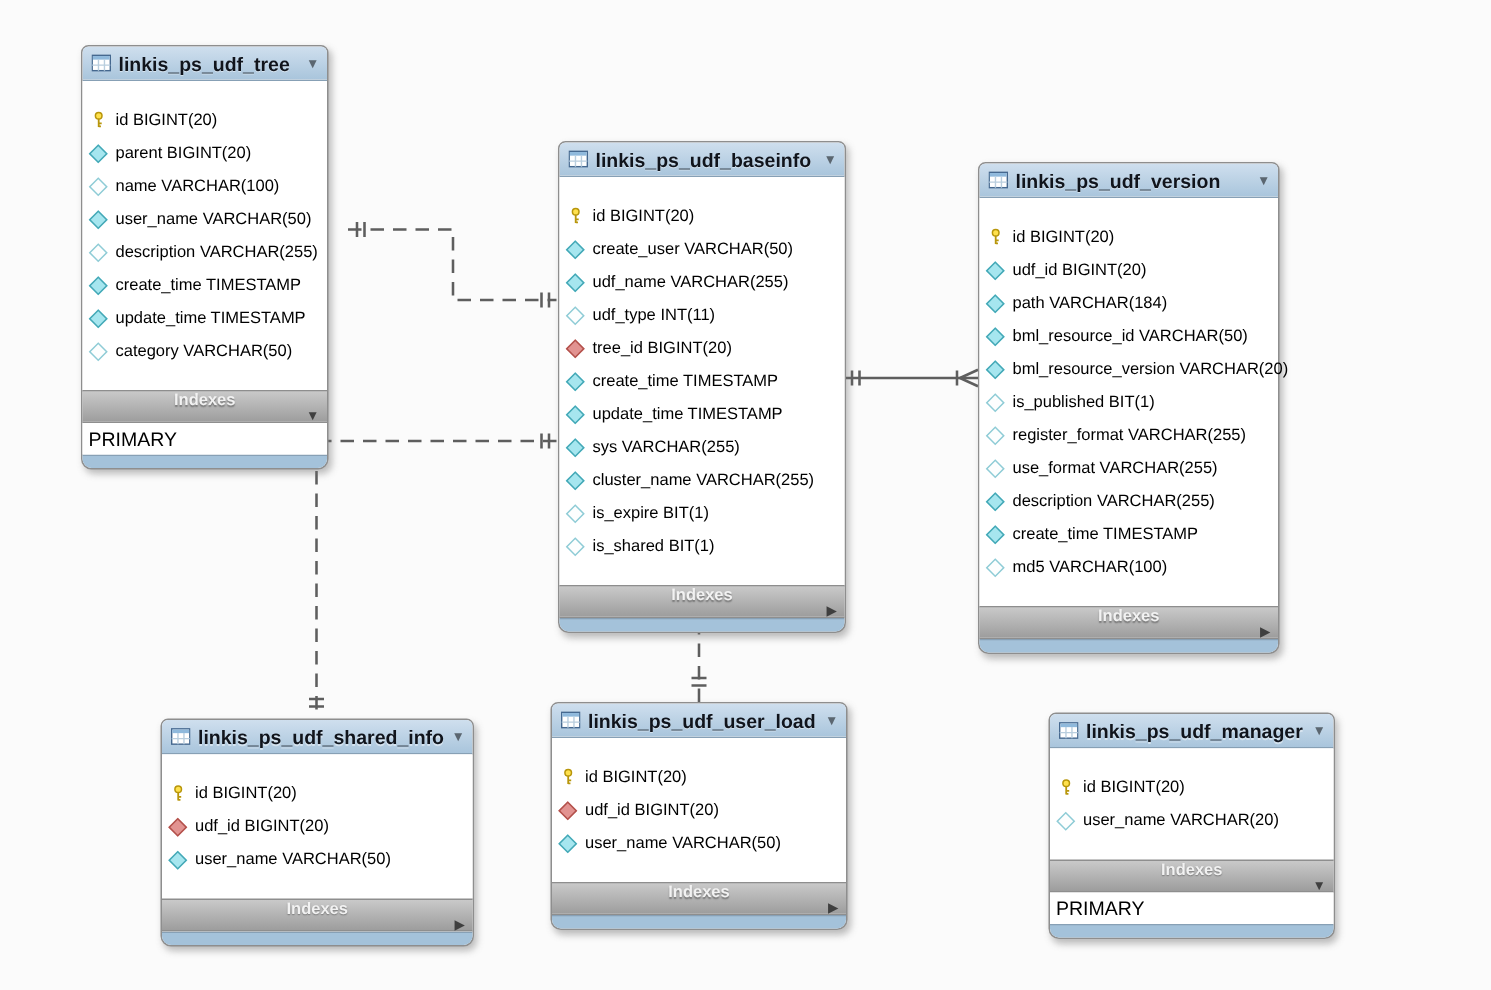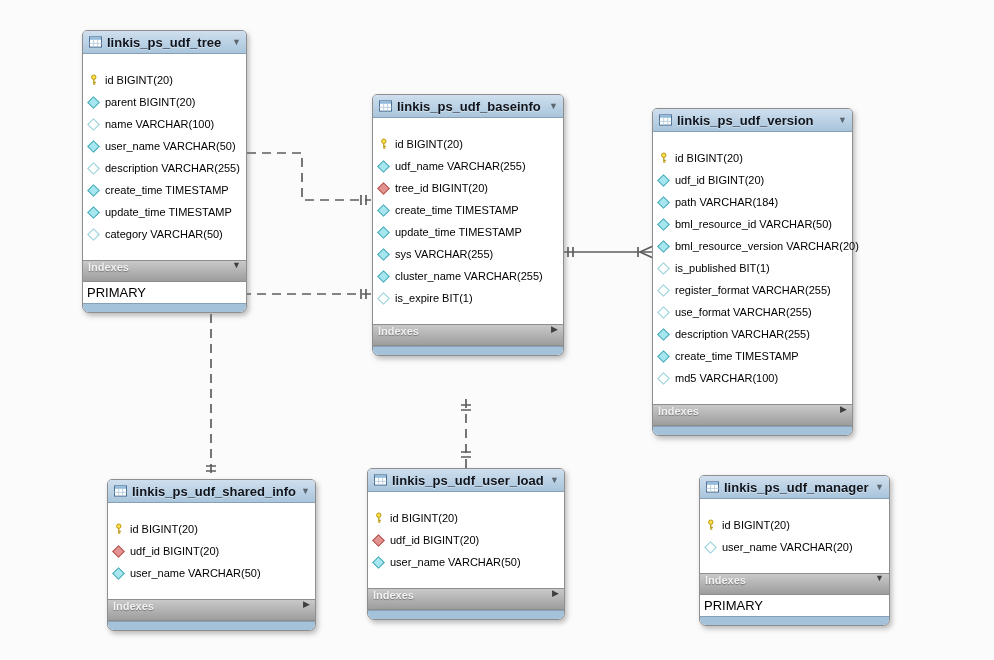--- a/index.html
+++ b/index.html
@@ -18,22 +18,22 @@
        text-shadow:0 1px 0 rgba(255,255,255,.45);}
   .tri{margin-left:auto;font-size:9px;color:#5b6670;line-height:1;}
   .rows{background:#fff;padding:15px 0;}
   .row{height:22px;display:flex;align-items:center;gap:5px;padding-left:4px;white-space:nowrap;}
   .ctxt{font-size:11px;color:#000;}
   .cico{width:13px;height:13px;display:inline-flex;align-items:center;justify-content:center;flex:none;}
   .dia{width:7px;height:7px;transform:rotate(45deg);border:1px solid;flex:none;display:inline-block;}
   .dia.nn{background:#a6e6ef;border-color:#44a8b6;}
   .dia.nu{background:#fdfefe;border-color:#8fccd6;}
   .dia.fk{background:#e29391;border-color:#b2514b;}
-  .idx{height:20px;display:flex;padding:0 5px;
-       background:linear-gradient(#c9c9c9,#9d9d9d);border-top:1px solid #8e8e8e;border-bottom:1px solid #8e8e8e;}
+  .idx{height:20px;display:flex;align-items:center;padding:0 5px;
+       background:linear-gradient(#c9c9c9,#9d9d9d);border-top:1px solid #8e8e8e;border-bottom:1px solid #8e8e8e;flex-direction:column;}
   .idxl{font-size:11px;font-weight:bold;color:#f2f2f2;text-shadow:0 1px 1px rgba(0,0,0,.35);}
   .idx .tri{color:#3f3f3f;}
   .idxitem{height:21px;display:flex;align-items:center;padding-left:4px;font-size:13px;color:#000;background:#fff;}
   .ftr{height:8px;background:#a4c2da;border-top:1px solid #87a0b5;border-radius:0 0 6px 6px;}
 </style>
 </head>
 <body>
 
 <div class="canvas">
 
@@ -50,21 +50,21 @@
     <g>
       <path class="dash" d="M466 399 V468"></path>
       <path class="tick" d="M461 405 H471 M461 410 H471 M461 452 H471 M461 457 H471"></path>
     </g>
     <g>
       <path class="dash" d="M371 294 H211 V479"></path>
       <path class="tick" d="M361 289 V299 M366 289 V299 M206 466 H216 M206 471 H216"></path>
     </g>
   </svg>
 
-  <div class="tbl" style="left:82px;top:30px;width:163px">
+  <div class="tbl" style="left:54px;top:30px;width:163px">
     <div class="hd">
       <span class="cico">
           <svg width="14" height="12" viewBox="0 0 14 12">
             <rect x="0.5" y="0.5" width="13" height="11" fill="#fff" stroke="#45688f"></rect>
             <rect x="1" y="1" width="12" height="2.6" fill="#8fb9dc"></rect>
             <path d="M5 3.5V11.5M9.3 3.5V11.5M0.5 7.5H13.5" stroke="#b9cede" fill="none"></path>
           </svg>
         </span>
       <span class="ttl">linkis_ps_udf_tree</span>
       <span class="tri">▼</span>
@@ -149,24 +149,36 @@
               <circle cx="5.8" cy="3.2" r="2.2" fill="#ffe14d" stroke="#b8960b"></circle>
               <path d="M5.8 5.4V10.6M5.8 8.3H7.8M5.8 10.2H7.3" stroke="#b8960b" stroke-width="1.2" fill="none"></path>
             </svg>
           </span>
           <span class="ctxt">id BIGINT(20)</span>
         </div>
       <div class="row">
           <span class="cico">
             <span class="dia nn"></span>
           </span>
+          <span class="ctxt">create_user VARCHAR(50)</span>
+        </div>
+      <div class="row">
+          <span class="cico">
+            <span class="dia nn"></span>
+          </span>
           <span class="ctxt">udf_name VARCHAR(255)</span>
         </div>
       <div class="row">
           <span class="cico">
+            <span class="dia nu"></span>
+          </span>
+          <span class="ctxt">udf_type INT(11)</span>
+        </div>
+      <div class="row">
+          <span class="cico">
             <span class="dia fk"></span>
           </span>
           <span class="ctxt">tree_id BIGINT(20)</span>
         </div>
       <div class="row">
           <span class="cico">
             <span class="dia nn"></span>
           </span>
           <span class="ctxt">create_time TIMESTAMP</span>
         </div>
@@ -187,20 +199,26 @@
             <span class="dia nn"></span>
           </span>
           <span class="ctxt">cluster_name VARCHAR(255)</span>
         </div>
       <div class="row">
           <span class="cico">
             <span class="dia nu"></span>
           </span>
           <span class="ctxt">is_expire BIT(1)</span>
         </div>
+      <div class="row">
+          <span class="cico">
+            <span class="dia nu"></span>
+          </span>
+          <span class="ctxt">is_shared BIT(1)</span>
+        </div>
     </div>
     <div class="idx">
       <span class="idxl">Indexes</span>
       <span class="tri">▶</span>
     </div>
     <div class="ftr"></div>
   </div>
 
   <div class="tbl" style="left:652px;top:108px;width:199px">
     <div class="hd">

